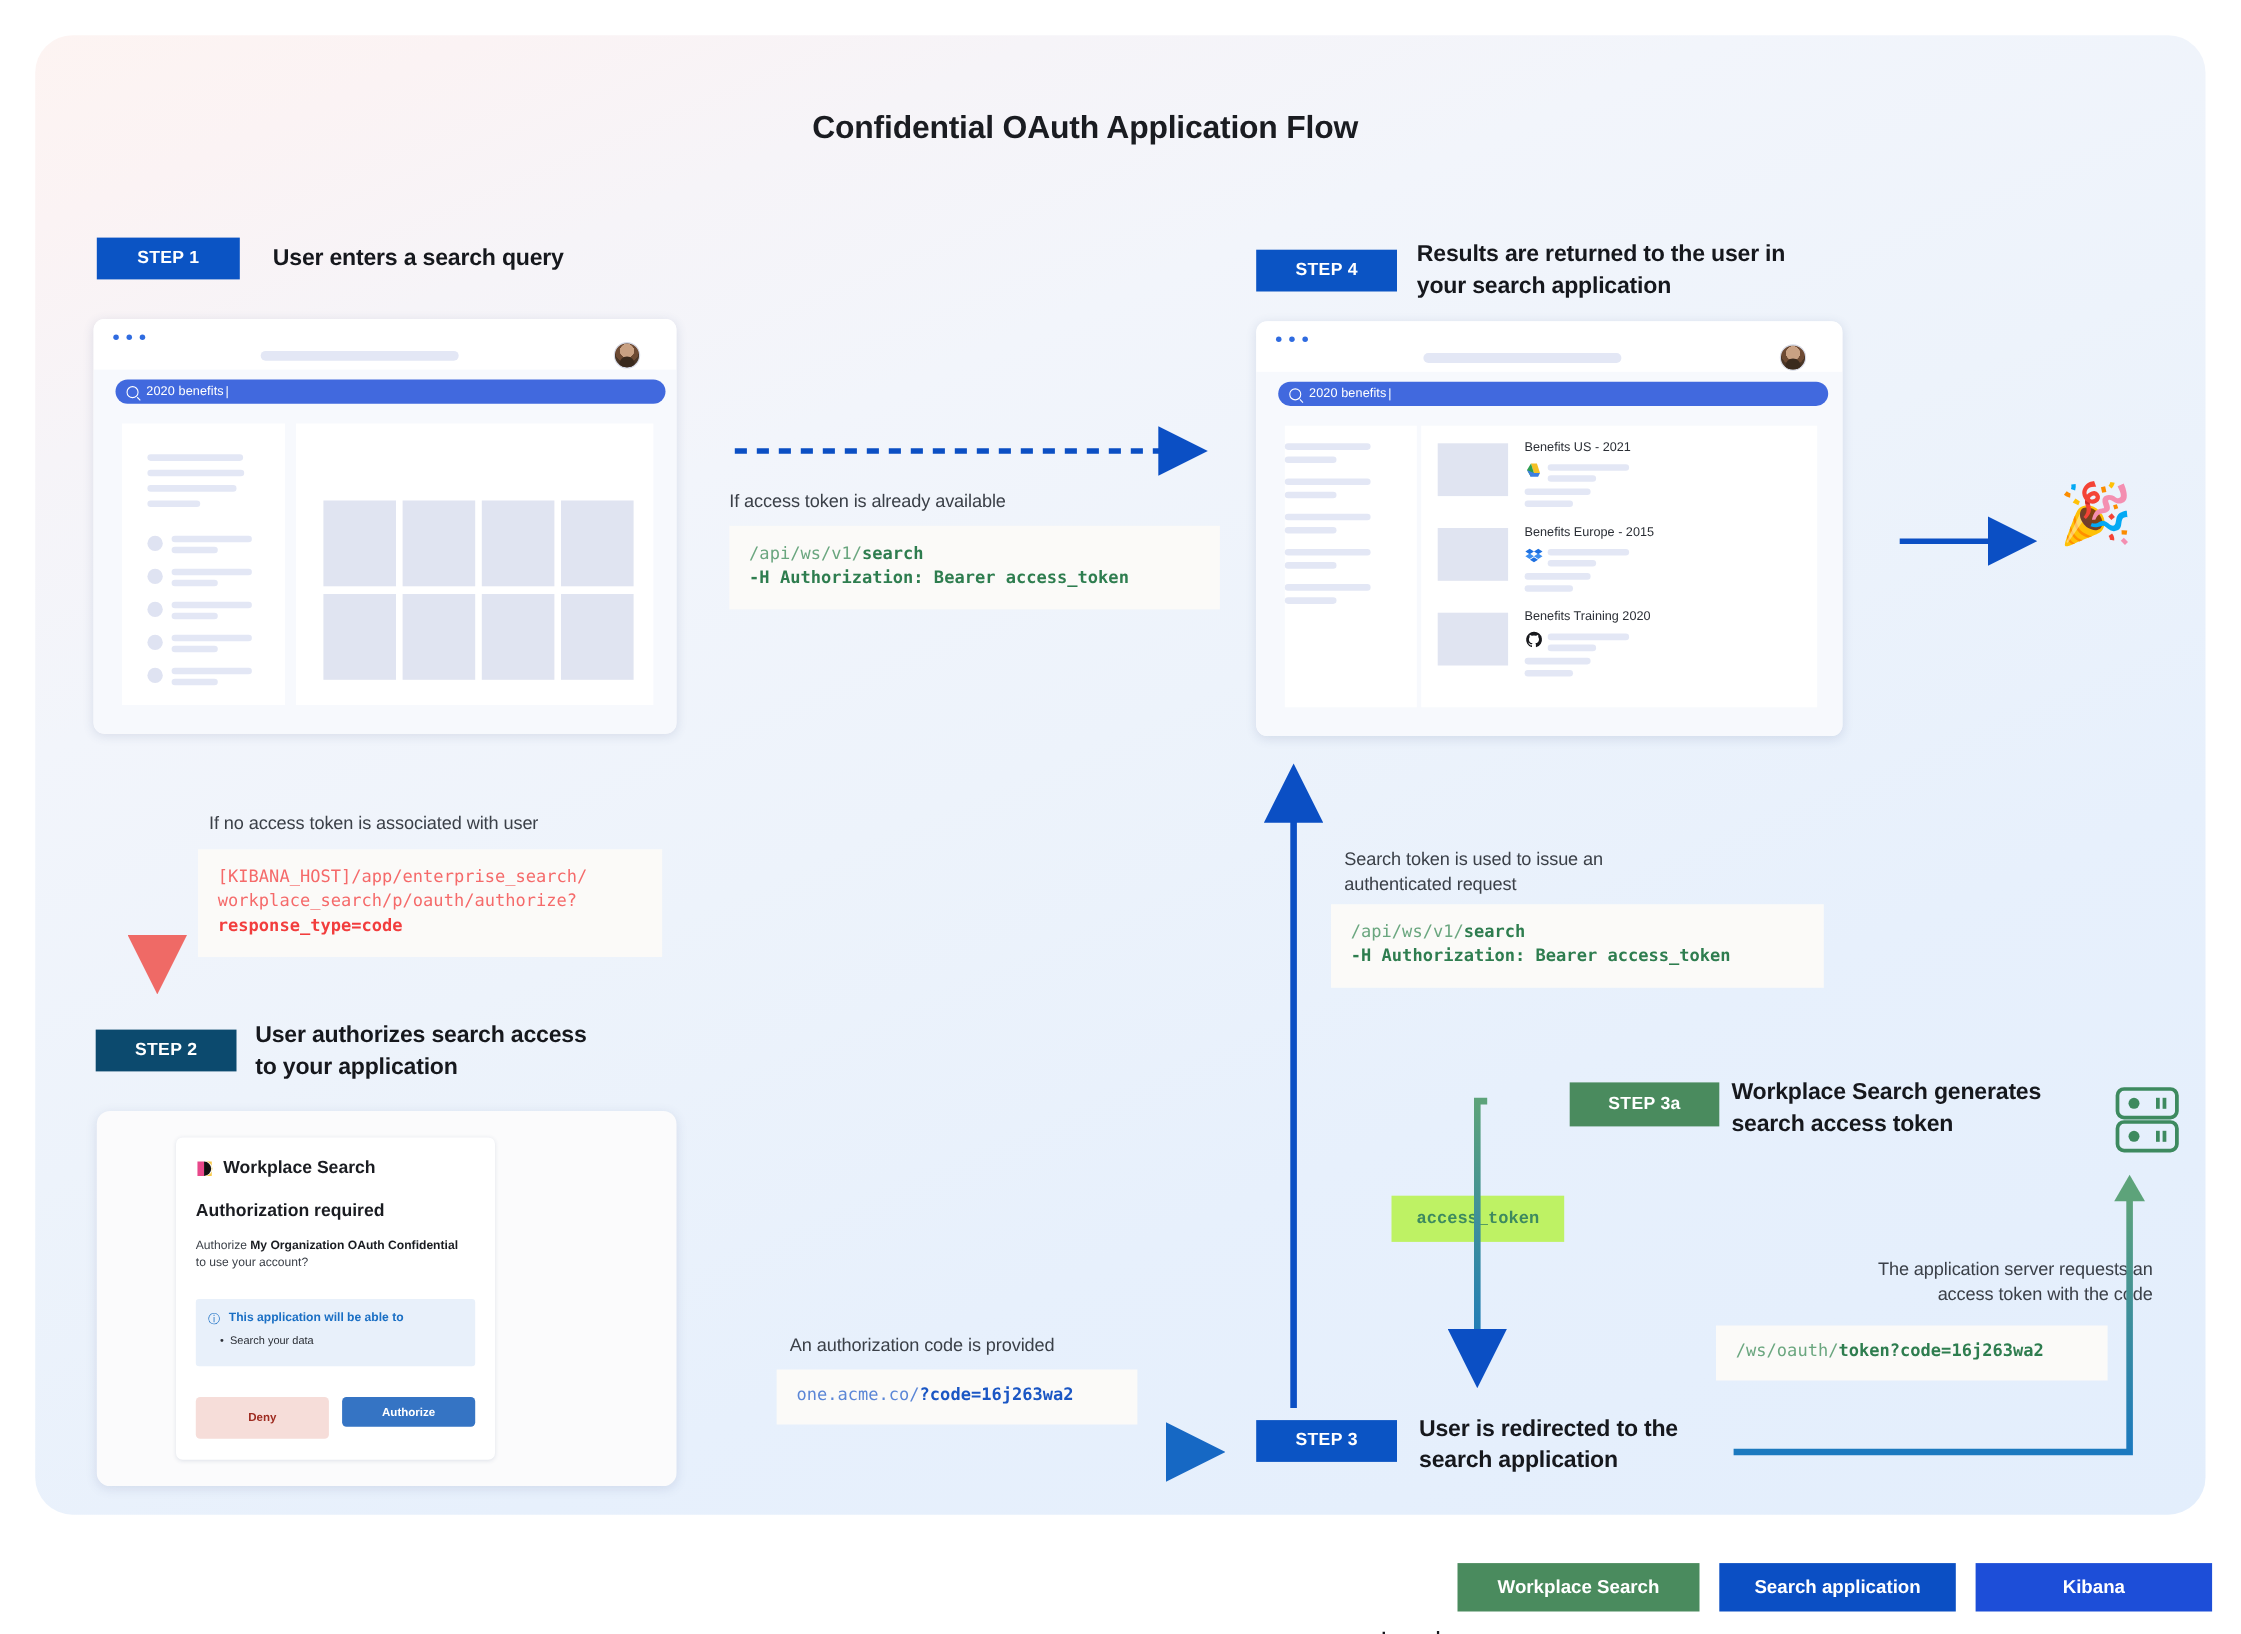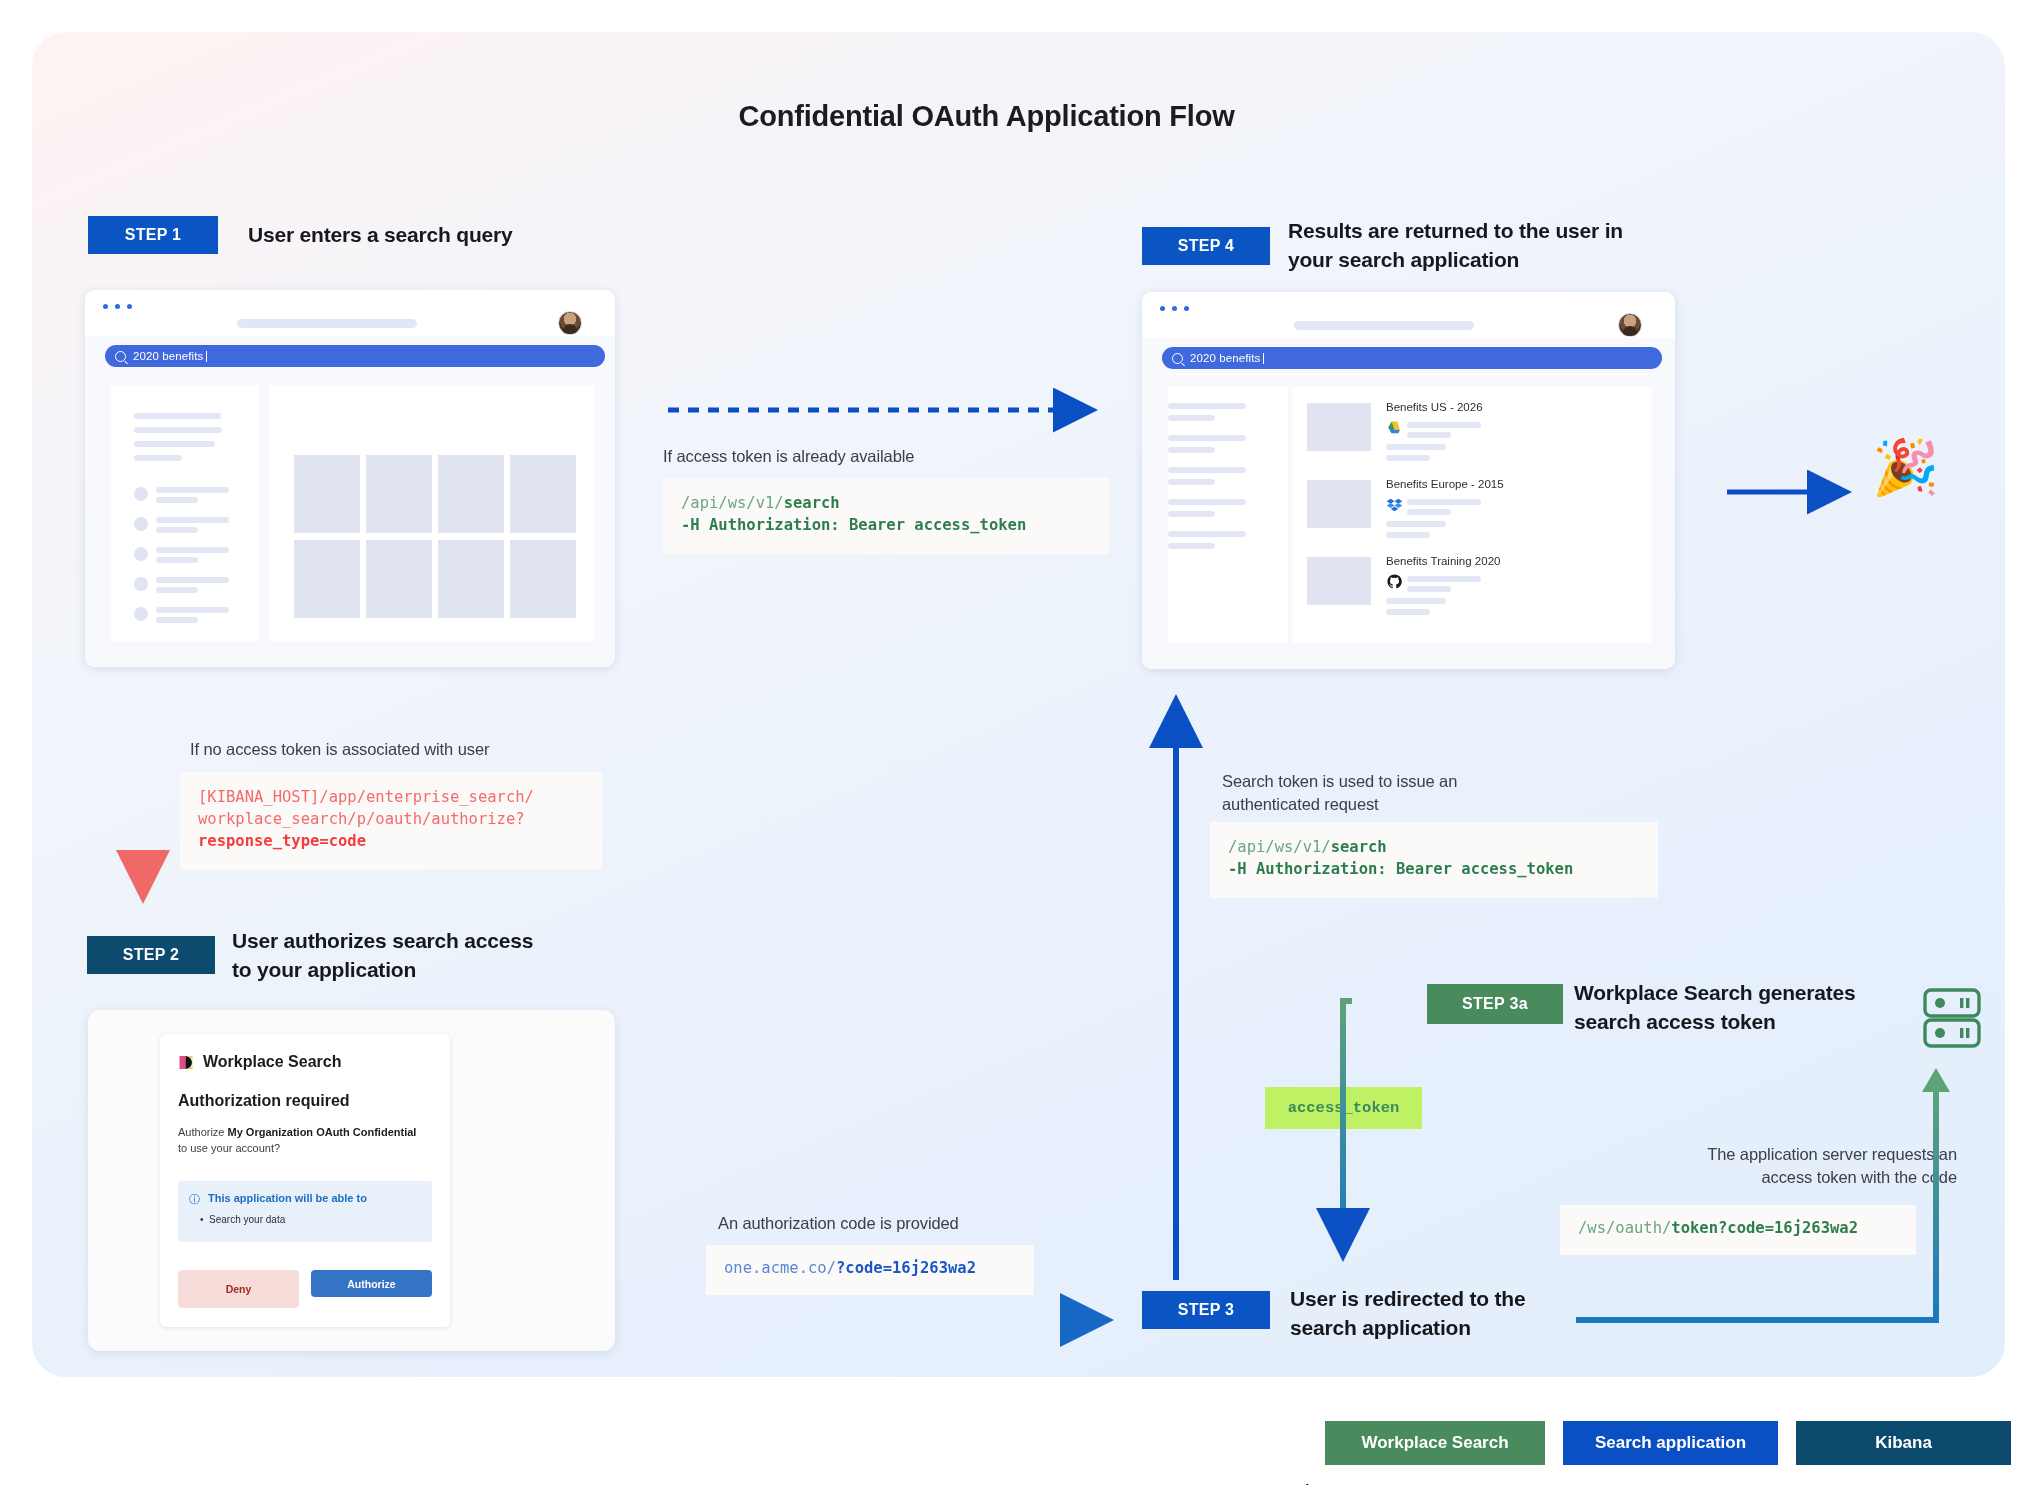--- a/index.html
+++ b/index.html
@@ -246,21 +246,21 @@
       <div class="ln" style="left:0px;top:92px;width:47px;"></div>
       <div class="ln" style="left:0px;top:112px;width:78px;"></div>
       <div class="ln" style="left:0px;top:124px;width:47px;"></div>
       <div class="ln" style="left:0px;top:144px;width:78px;"></div>
       <div class="ln" style="left:0px;top:156px;width:47px;"></div>
     </div>
 
     <div class="card-white" style="left:150px;top:95px;width:360px;height:256px;">
       <div>
         <div class="res-thumb" style="left:15px;top:16px;width:64px;height:48px;"></div>
-        <div class="res-title" style="left:94px;top:14px;">Benefits US - 2026</div>
+        <div class="res-title" style="left:94px;top:14px;">Benefits US - 2021</div>
         <svg class="res-icon" style="left:94px;top:32px;" viewBox="0 0 17 17">
           <path d="M5.8 2.4 L11.2 2.4 L14 11 L8.5 11 Z" fill="#f4c025"></path>
           <path d="M5.8 2.4 L8.5 11 L5.6 14.3 L2.2 8.3 Z" fill="#2d9e4e"></path>
           <path d="M2.2 8.3 L8.5 11 L14 11 L12.3 14.3 L5.6 14.3 Z" fill="#3e7ee0"></path>
         </svg>
         <div class="ln" style="left:115px;top:35px;width:74px;"></div>
         <div class="ln" style="left:115px;top:45px;width:44px;"></div>
         <div class="ln" style="left:94px;top:57px;width:60px;"></div>
         <div class="ln" style="left:94px;top:68px;width:44px;"></div>
       </div>
@@ -368,14 +368,14 @@
 
     <path d="M1352 1001 L1343 1001 L1343 1238" fill="none" stroke="url(#gradGBv)" stroke-width="6" marker-end="url(#ahBlue)"></path>
 
     <path d="M1576 1320 L1936 1320 L1936 1088" fill="none" stroke="url(#gradGBup)" stroke-width="6"></path>
     <path d="M1936 1068 L1922 1092 L1950 1092 z" fill="#5da37a"></path>
   </svg>
 
   <div class="legend-label" style="left:1256px;top:1433px;margin-top:48px;">Legend</div>
   <div class="legend-item" style="left:1325px;top:1421px;width:220px;background:#4A8B5E;">Workplace Search</div>
   <div class="legend-item" style="left:1563px;top:1421px;width:215px;background:#0B4FC4;">Search application</div>
-  <div class="legend-item" style="left:1796px;top:1421px;width:215px;background:#0c4a6e;">Kibana</div>
+  <div class="legend-item" style="left:1796px;top:1421px;width:215px;background:#1d4ed8;">Kibana</div>
 </div>
 
 </body></html>

